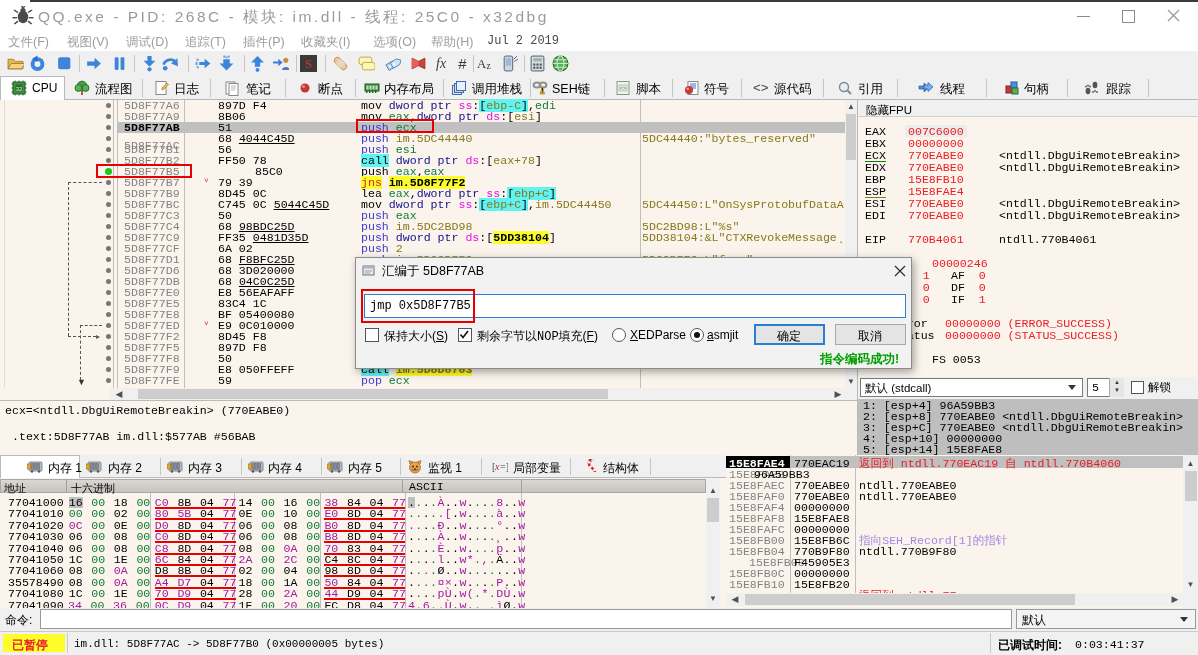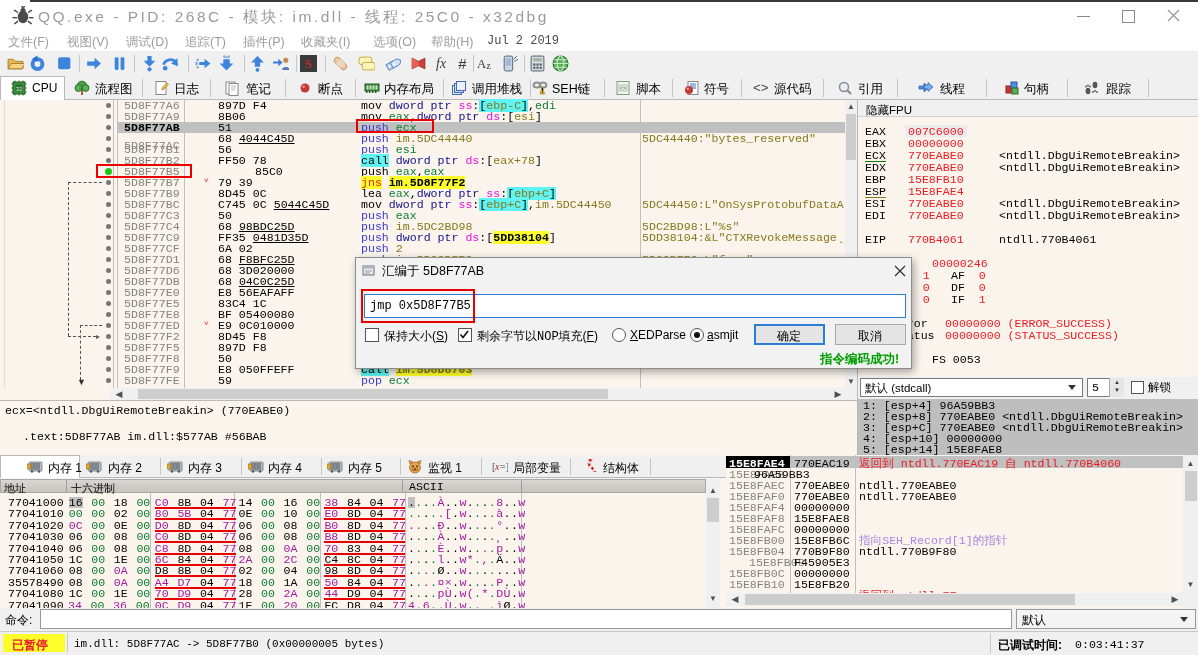--- a/index.html
+++ b/index.html
@@ -477,21 +477,21 @@
 <div class="ab" style="left:1131px;top:381px;width:11px;height:11px;background:#fff;border:1px solid #555;"></div>
 <div class="ab cn" style="left:1148px;top:380px;font-size:11.5px;color:#000;">解锁</div>
 <div class="ab" style="left:858px;top:399px;width:340px;height:56px;background:#bebebe;"></div>
 <div class="ab mono" style="left:863px;top:400px;color:#000;">1: [esp+4] 96A59BB3</div>
 <div class="ab mono" style="left:863px;top:411px;color:#000;">2: [esp+8] 770EABE0 &lt;ntdll.DbgUiRemoteBreakin&gt;</div>
 <div class="ab mono" style="left:863px;top:422px;color:#000;">3: [esp+C] 770EABE0 &lt;ntdll.DbgUiRemoteBreakin&gt;</div>
 <div class="ab mono" style="left:863px;top:433px;color:#000;">4: [esp+10] 00000000</div>
 <div class="ab mono" style="left:863px;top:444px;color:#000;">5: [esp+14] 15E8FAE8</div>
 <div class="ab" style="left:0;top:400px;width:857px;height:55px;background:#fbf4ec;border-top:1px solid #b9b9b9;box-sizing:border-box;"></div>
 <div class="ab mono" style="left:5px;top:405px;color:#000;">ecx=&lt;ntdll.DbgUiRemoteBreakin&gt; (770EABE0)</div>
-<div class="ab mono" style="left:23px;top:431px;color:#000;font-family:Liberation Mono, monospace;">.text:5D8F77AB im.dll:$577AB #56BAB</div>
+<div class="ab mono" style="left:12px;top:431px;color:#000;font-family:Liberation Mono, monospace;">.text:5D8F77AB im.dll:$577AB #56BAB</div>
 <div class="ab" style="left:0;top:455px;width:726px;height:23px;background:#f0f0f0;border-bottom:1px solid #b9b9b9;box-sizing:border-box;"></div>
 <div class="ab" style="left:0px;top:455px;width:80px;height:23px;background:#fff;border:1px solid #b9b9b9;border-bottom:none;box-sizing:border-box;"></div>
 <svg class="ab" style="left:27px;top:459px;" width="16" height="16" viewBox="0 0 16 16">
     <rect x="2" y="3" width="13" height="9" rx="1" fill="#b8bec6" stroke="#707880" stroke-width="0.8"></rect>
     <rect x="0.5" y="5" width="3" height="5" fill="#e8a820" stroke="#a07010" stroke-width="0.6"></rect>
     <g fill="#888f98" stroke="#5a6268" stroke-width="0.5">
       <rect x="4.5" y="4.5" width="2.2" height="6"></rect>
       <rect x="7.5" y="4.5" width="2.2" height="6"></rect>
       <rect x="10.5" y="4.5" width="2.2" height="6"></rect>
     </g>

